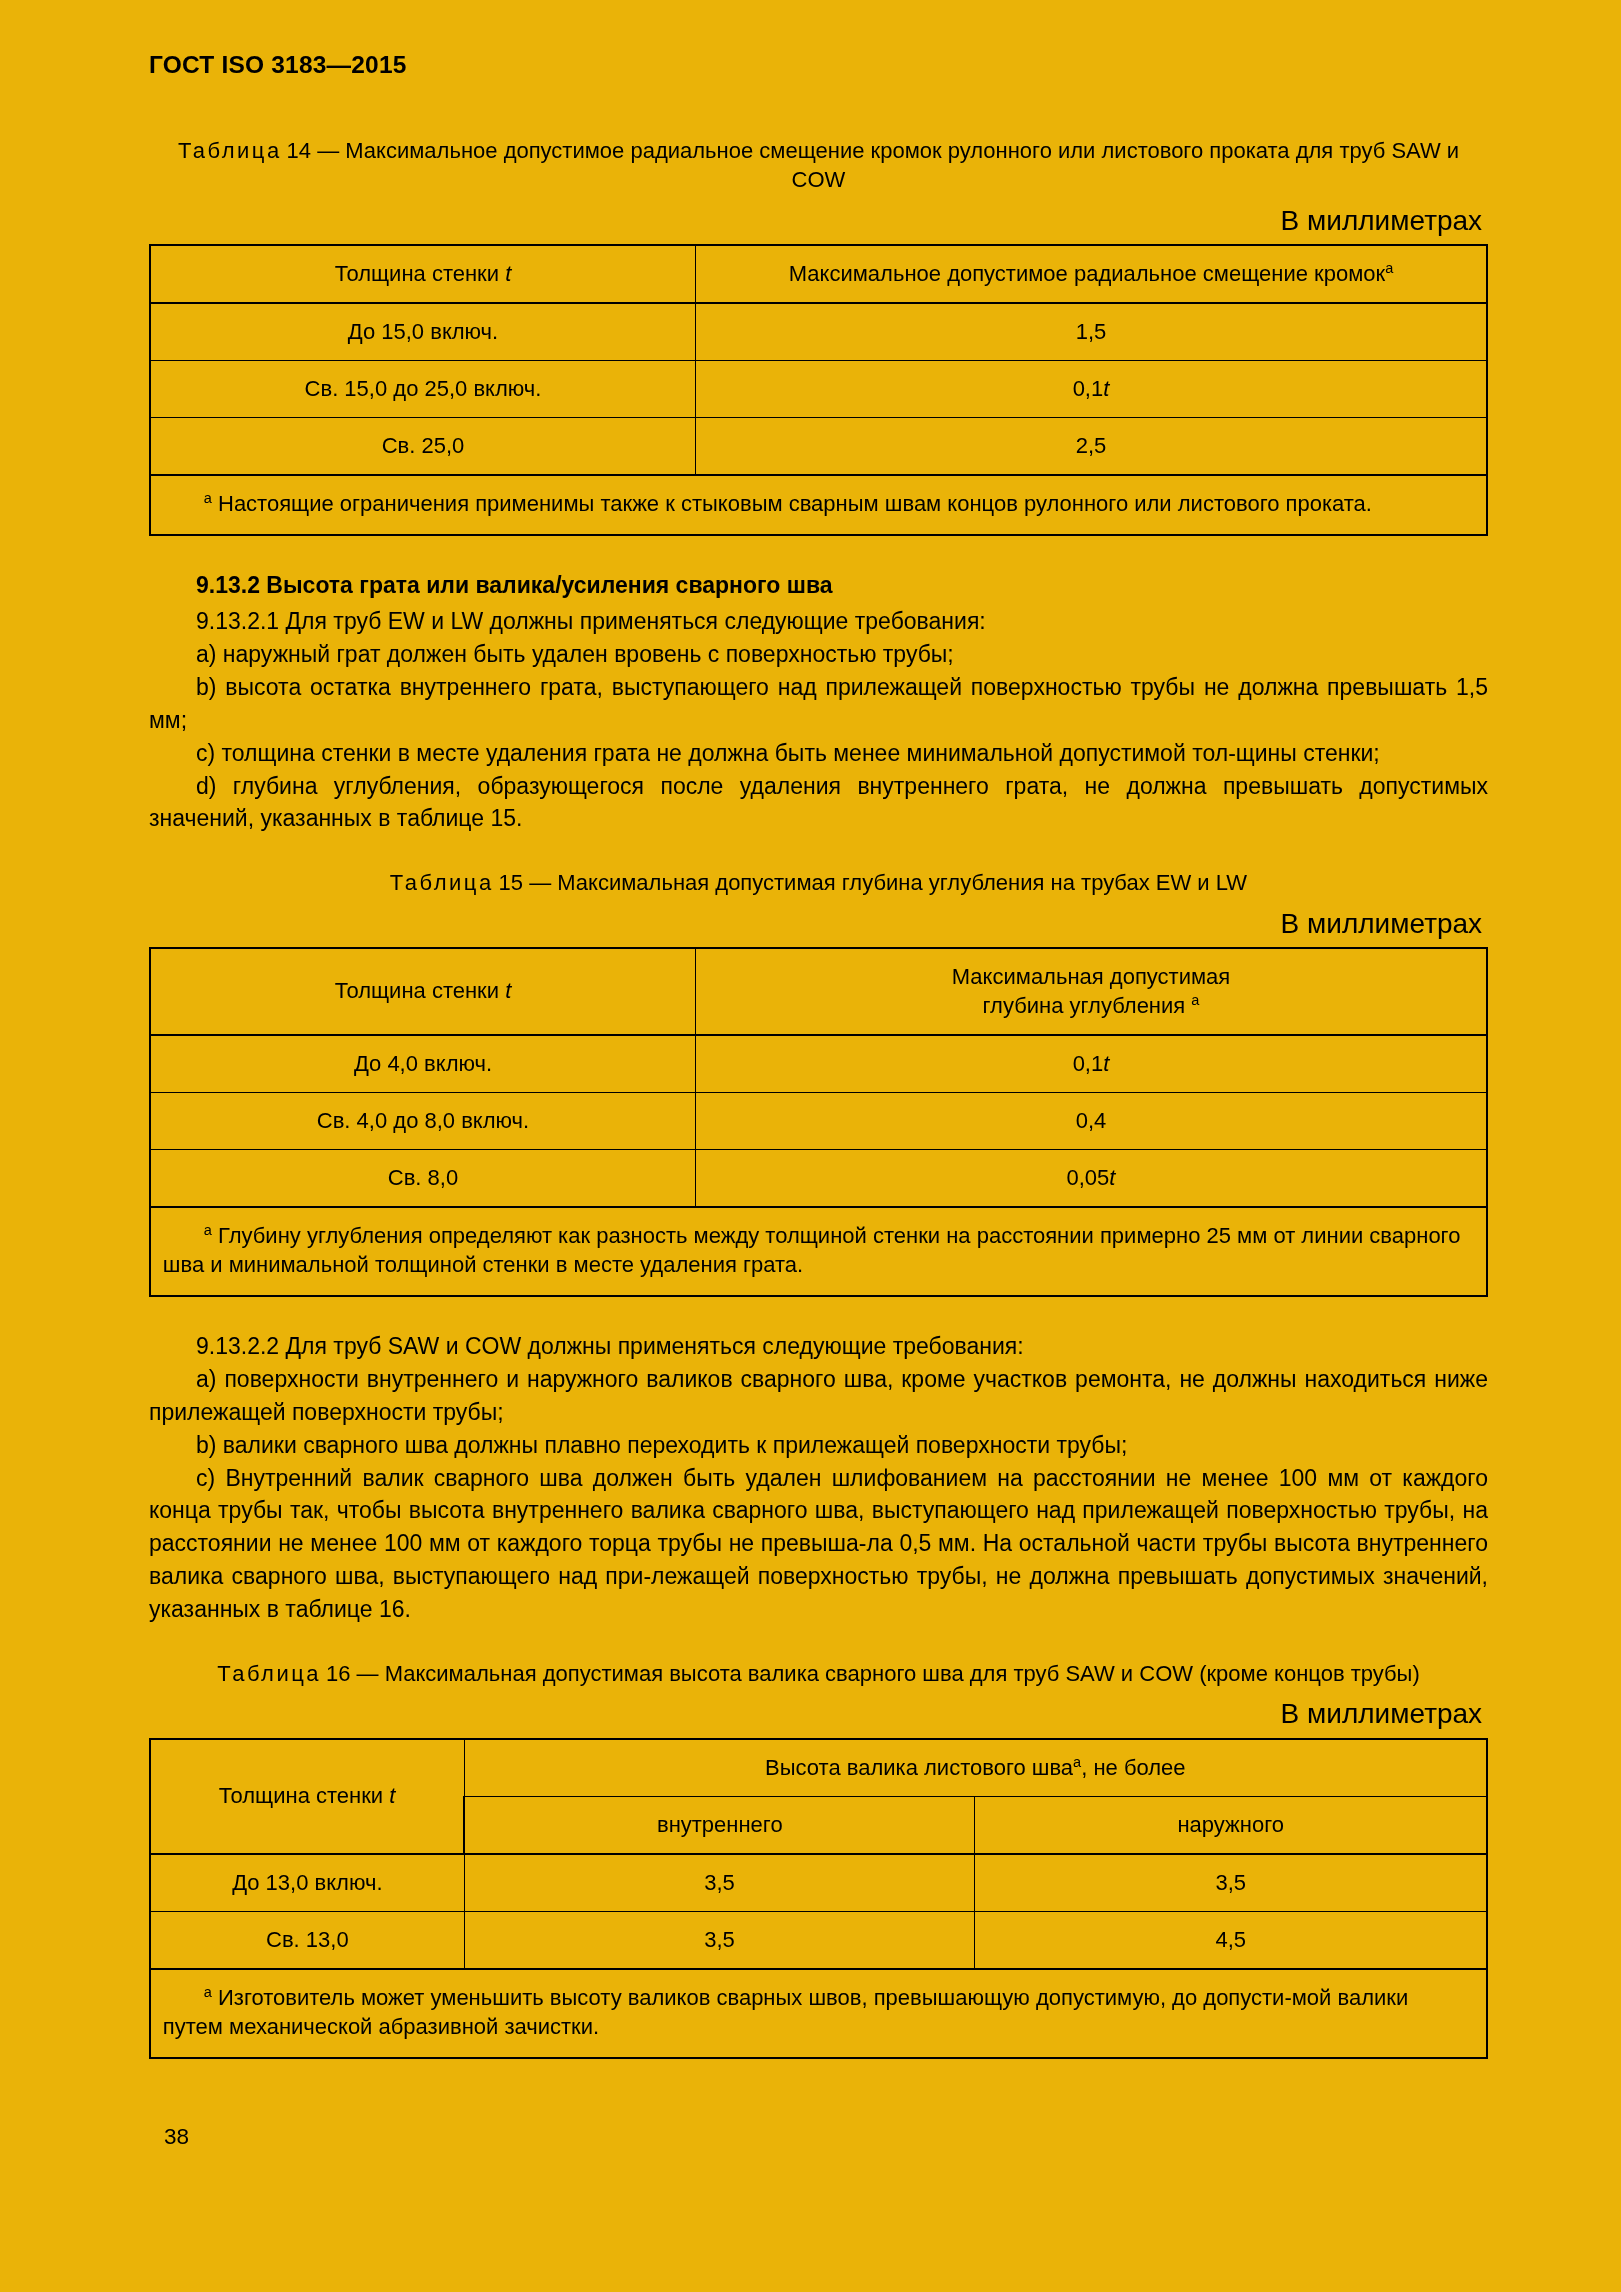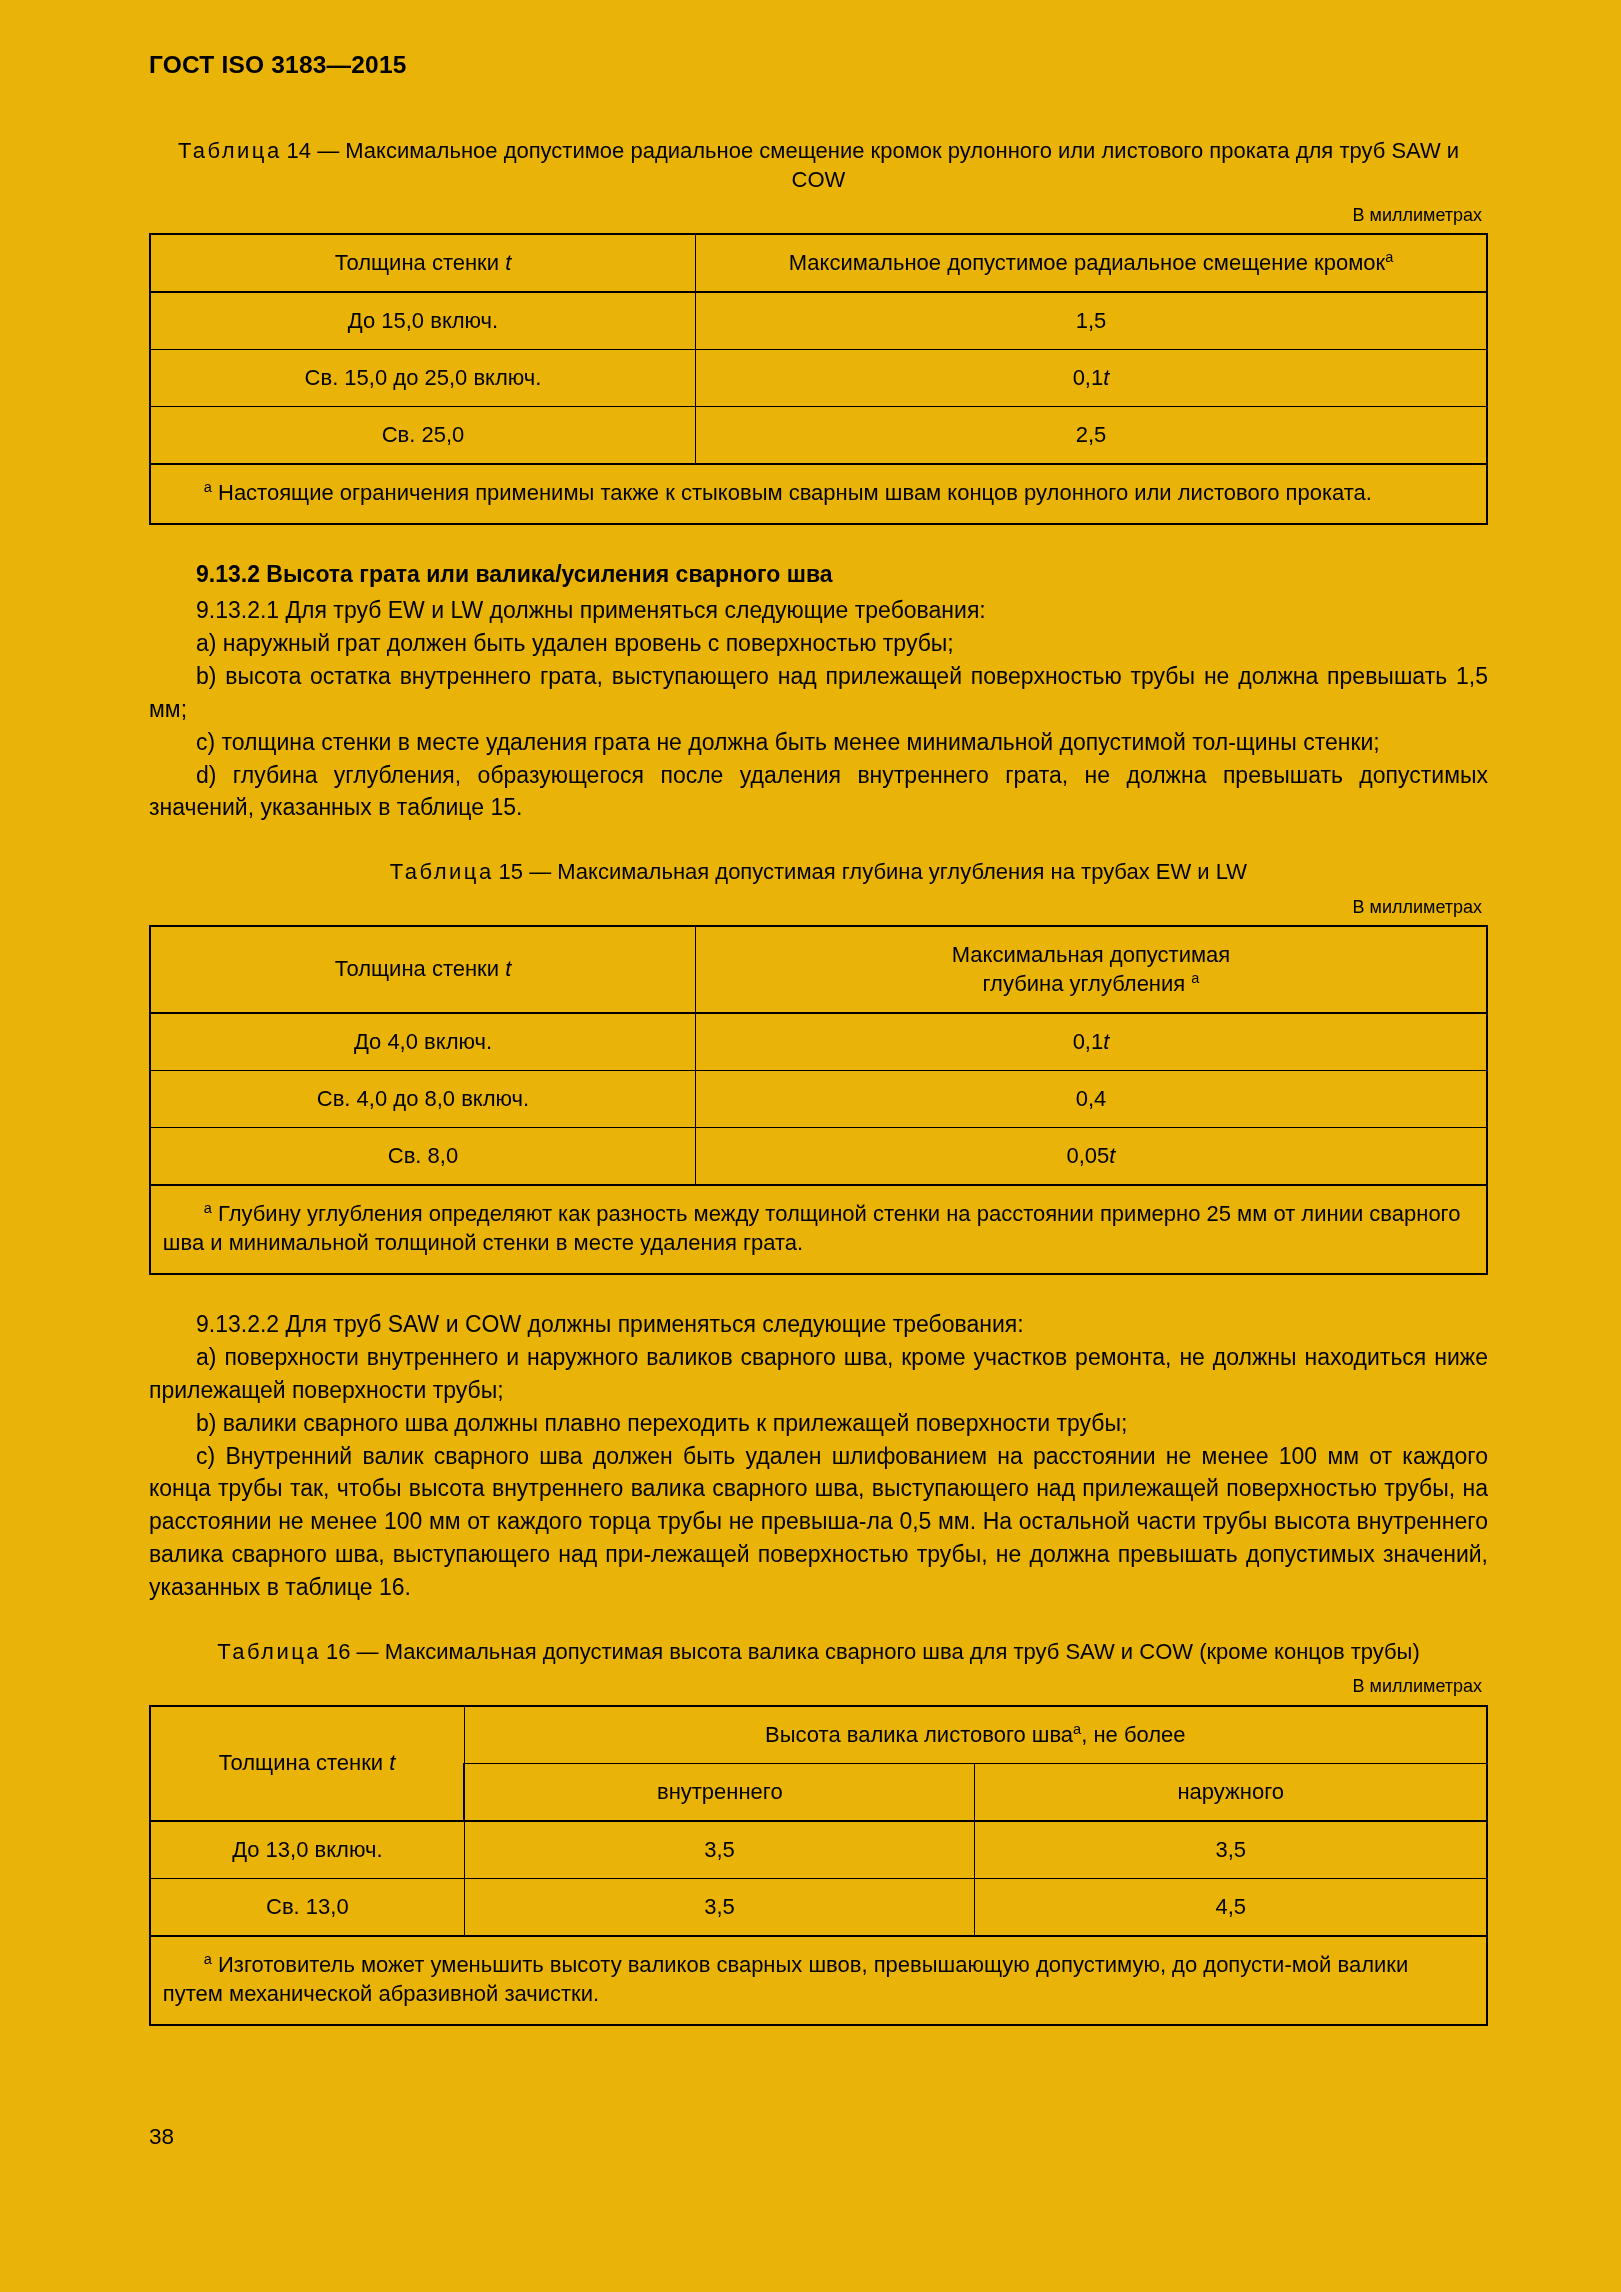--- a/index.html
+++ b/index.html
@@ -41,21 +41,21 @@
     margin: 0 0 9.8px 0;
     text-align: center;
   }
   .caption-word {
     letter-spacing: 2.5px;
   }
   .caption-num {
     margin-left: 4.9px;
   }
   .units-note {
-    font-size: 18px;
+    font-size: 28px;
     text-align: right;
     margin: 0 5.9px 7.8px 0;
   }
 
   
   table.gost {
     border-collapse: collapse;
     width: 100%;
     table-layout: fixed;
     font-size: 22px;
@@ -114,21 +114,21 @@
     text-align: justify;
     text-indent: 47px;
     hyphens: manual;
   }
   .list-item { text-indent: 47px; }
   .sp-after-table { margin-top: 33px; }
 
   
   .folio {
     position: absolute;
-    left: 149px;
+    left: 164px;
     bottom: 143px;
     font-size: 22.5px;
   }
 </style>
 </head>
 <body>
 
 <div class="page">
   <div class="content">
 

